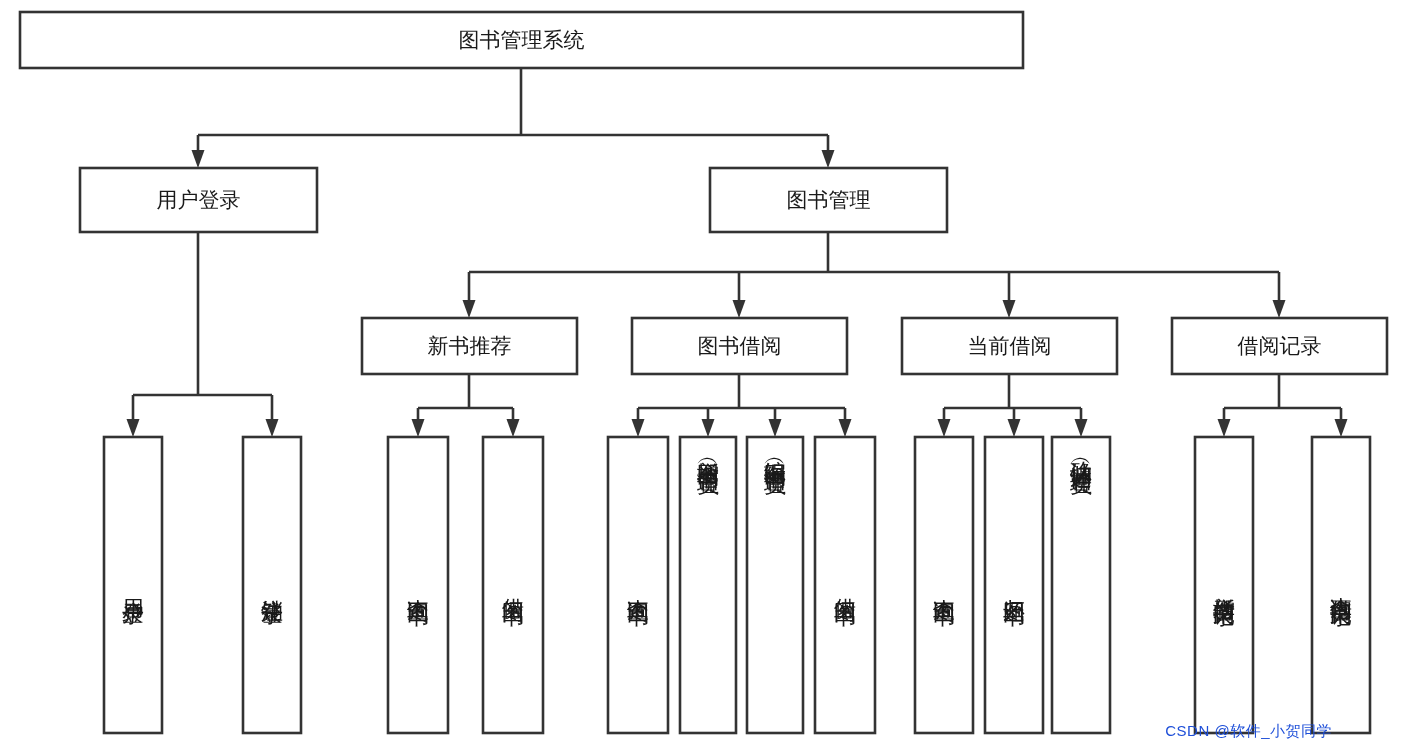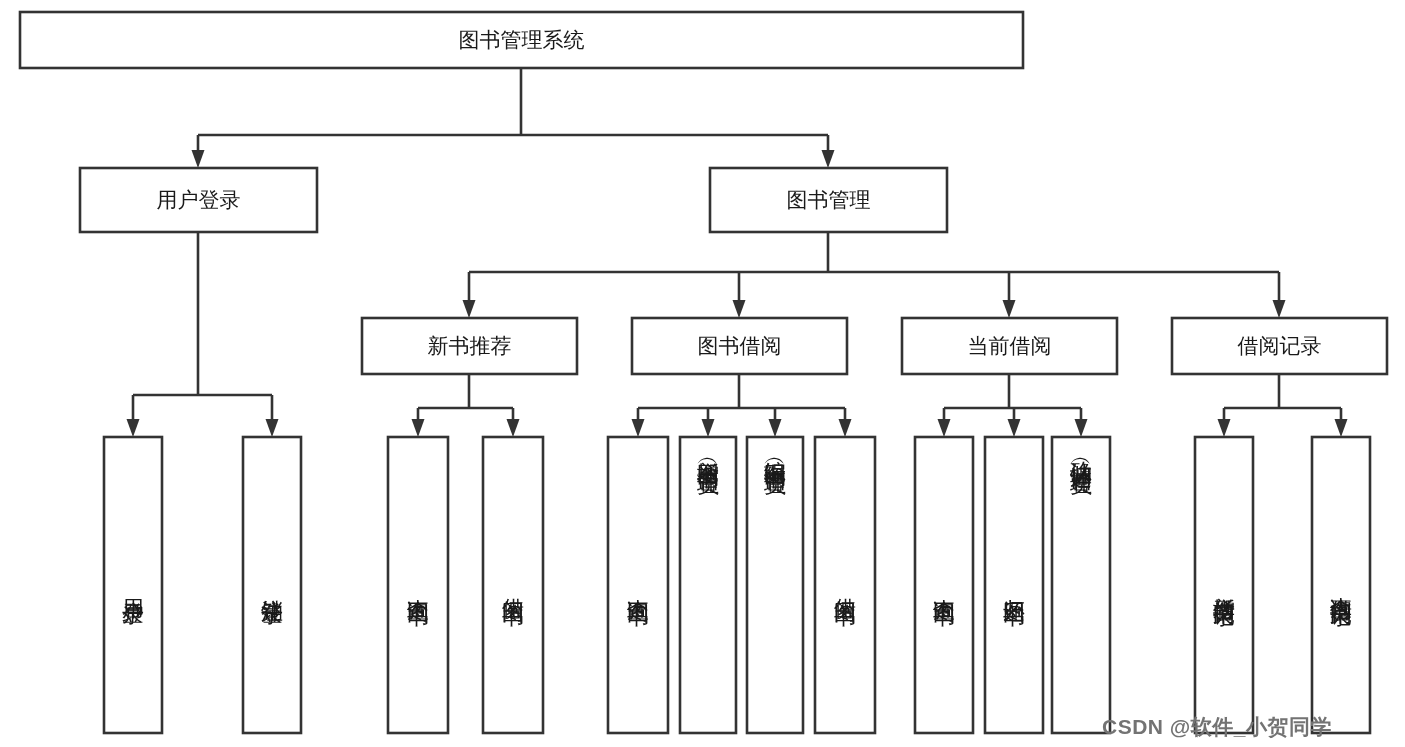--- a/index.html
+++ b/index.html
@@ -64,25 +64,24 @@
     color: #1a1a1a;
     letter-spacing: 2px;
     white-space: nowrap;
     text-align: center;
   }
   .watermark {
     position: absolute;
     right: 10px;
     bottom: 6px;
     font-family: "Liberation Sans", "DejaVu Sans", sans-serif;
-    font-size: 21px;
-    color: #737373;
+    font-size: 15px;
+    color: #1d4ed8;
     letter-spacing: 0.5px;
     white-space: nowrap;
-    font-weight: bold;
   }
 </style>
 </head>
 <body>
 
 <div id="diagram-root">
   <svg class="diagram" viewBox="0 0 1405 747">
     <g id="connector-layer">
         <g>
           <path d="M 521 68 L 521 135" class="connector"></path>

